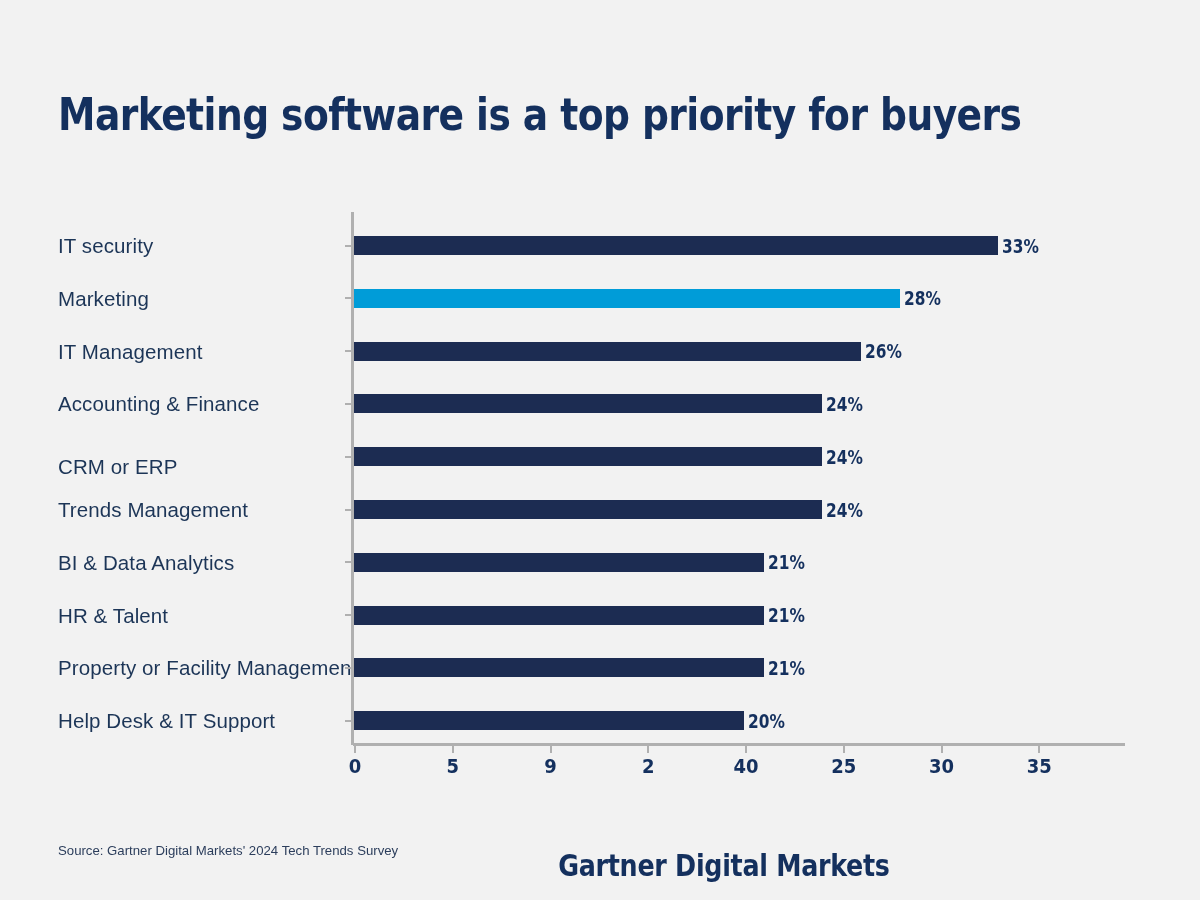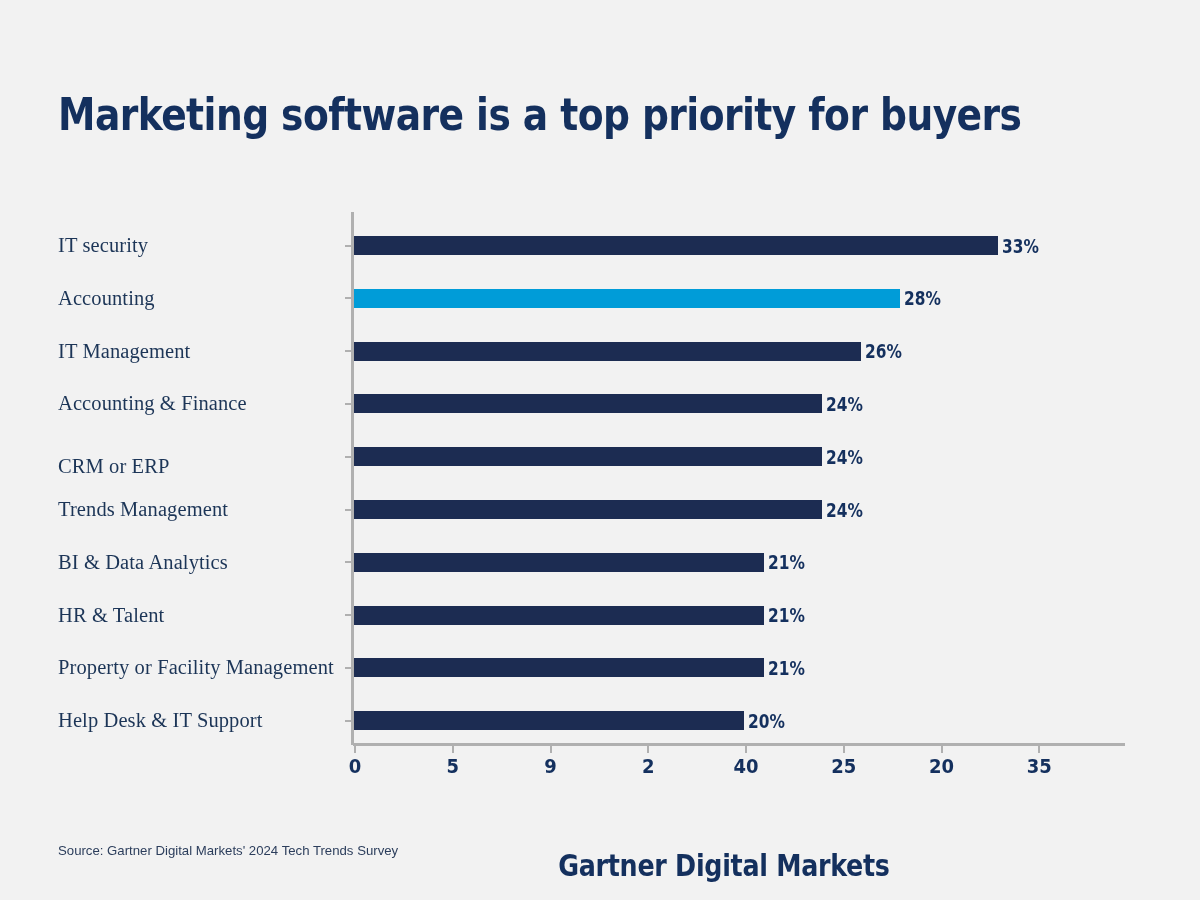--- a/index.html
+++ b/index.html
@@ -67,21 +67,21 @@
 
   .cat-label {
     position: absolute;
     right: 0;
     width: 300px;
     left: 58px;
     text-align: left;
     font-size: 20.5px;
     line-height: 31px;
     color: #1c3557;
-    font-family: Liberation Serif, serif;
+    font-family: Liberation Sans, sans-serif;
     font-weight: 400;
     letter-spacing: 0.1px;
   }
 
   .bar {
     position: absolute;
     height: 19px;
     background: #1c2c52;
   }
   .bar.highlight {
@@ -185,21 +185,21 @@
   <div class="plot">
 
     <div class="rows" id="rows">
         <div class="row" style="top: 0px;">
           <div class="cat-label" style="top: 198px;">IT security</div>
           <div class="ytick" style="left: 345px; top: 212.5px;"></div>
           <div class="bar" style="left: 353px; top: 204px; width: 645.15px; background: rgb(28, 44, 82);"></div>
           <div class="bar-value" style="left: 1002.15px; top: 204.5px;">33%</div>
         </div>
         <div class="row" style="top: 0px;">
-          <div class="cat-label" style="top: 250.8px;">Accounting</div>
+          <div class="cat-label" style="top: 250.8px;">Marketing</div>
           <div class="ytick" style="left: 345px; top: 265.3px;"></div>
           <div class="bar highlight" style="left: 353px; top: 256.8px; width: 547.4px; background: rgb(0, 156, 216);"></div>
           <div class="bar-value" style="left: 904.4px; top: 257.3px;">28%</div>
         </div>
         <div class="row" style="top: 0px;">
           <div class="cat-label" style="top: 303.6px;">IT Management</div>
           <div class="ytick" style="left: 345px; top: 318.1px;"></div>
           <div class="bar" style="left: 353px; top: 309.6px; width: 508.3px; background: rgb(28, 44, 82);"></div>
           <div class="bar-value" style="left: 865.3px; top: 310.1px;">26%</div>
         </div>
@@ -257,21 +257,21 @@
         <div class="xtick-label" style="left: 452.75px;">5</div>
         <div class="xtick" style="left: 549.5px;"></div>
         <div class="xtick-label" style="left: 550.5px;">9</div>
         <div class="xtick" style="left: 647.25px;"></div>
         <div class="xtick-label" style="left: 648.25px;">2</div>
         <div class="xtick" style="left: 745px;"></div>
         <div class="xtick-label" style="left: 746px;">40</div>
         <div class="xtick" style="left: 842.75px;"></div>
         <div class="xtick-label" style="left: 843.75px;">25</div>
         <div class="xtick" style="left: 940.5px;"></div>
-        <div class="xtick-label" style="left: 941.5px;">20</div>
+        <div class="xtick-label" style="left: 941.5px;">30</div>
         <div class="xtick" style="left: 1038.25px;"></div>
         <div class="xtick-label" style="left: 1039.25px;">35</div>
       </div>
   </div>
 
   <div class="source">
     <div>Source: Gartner Digital Markets' 2024 Tech Trends Survey</div>
   </div>
 
   <div class="logo">Gartner Digital Markets</div>

